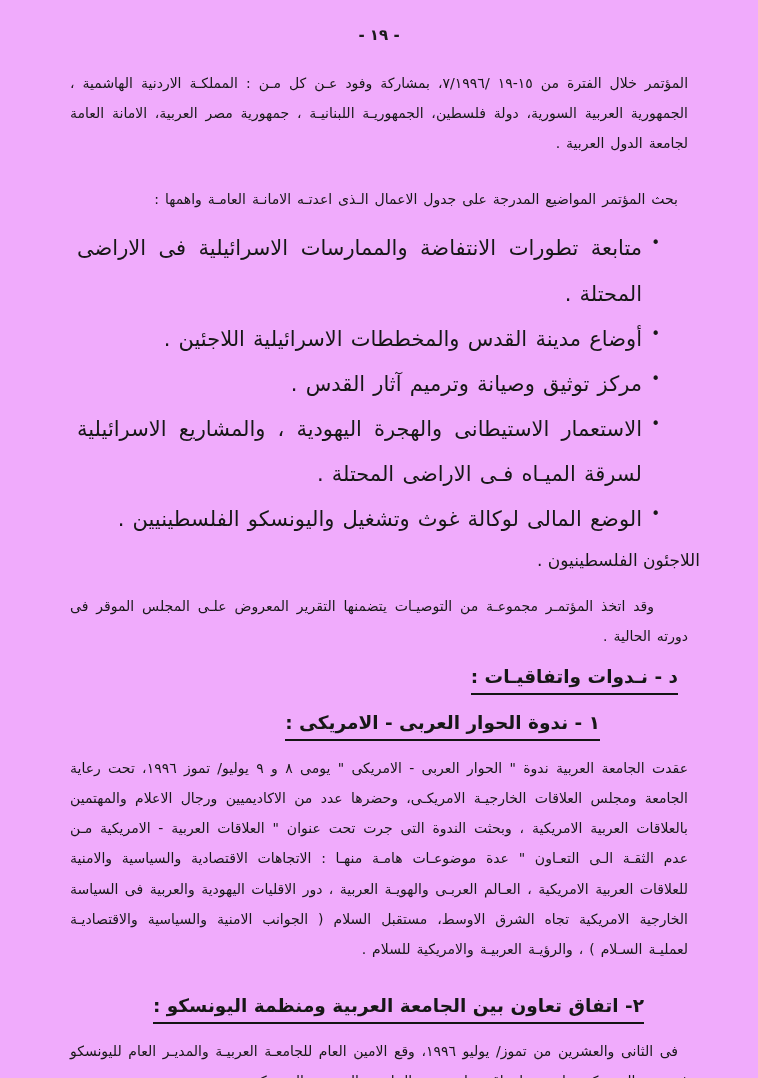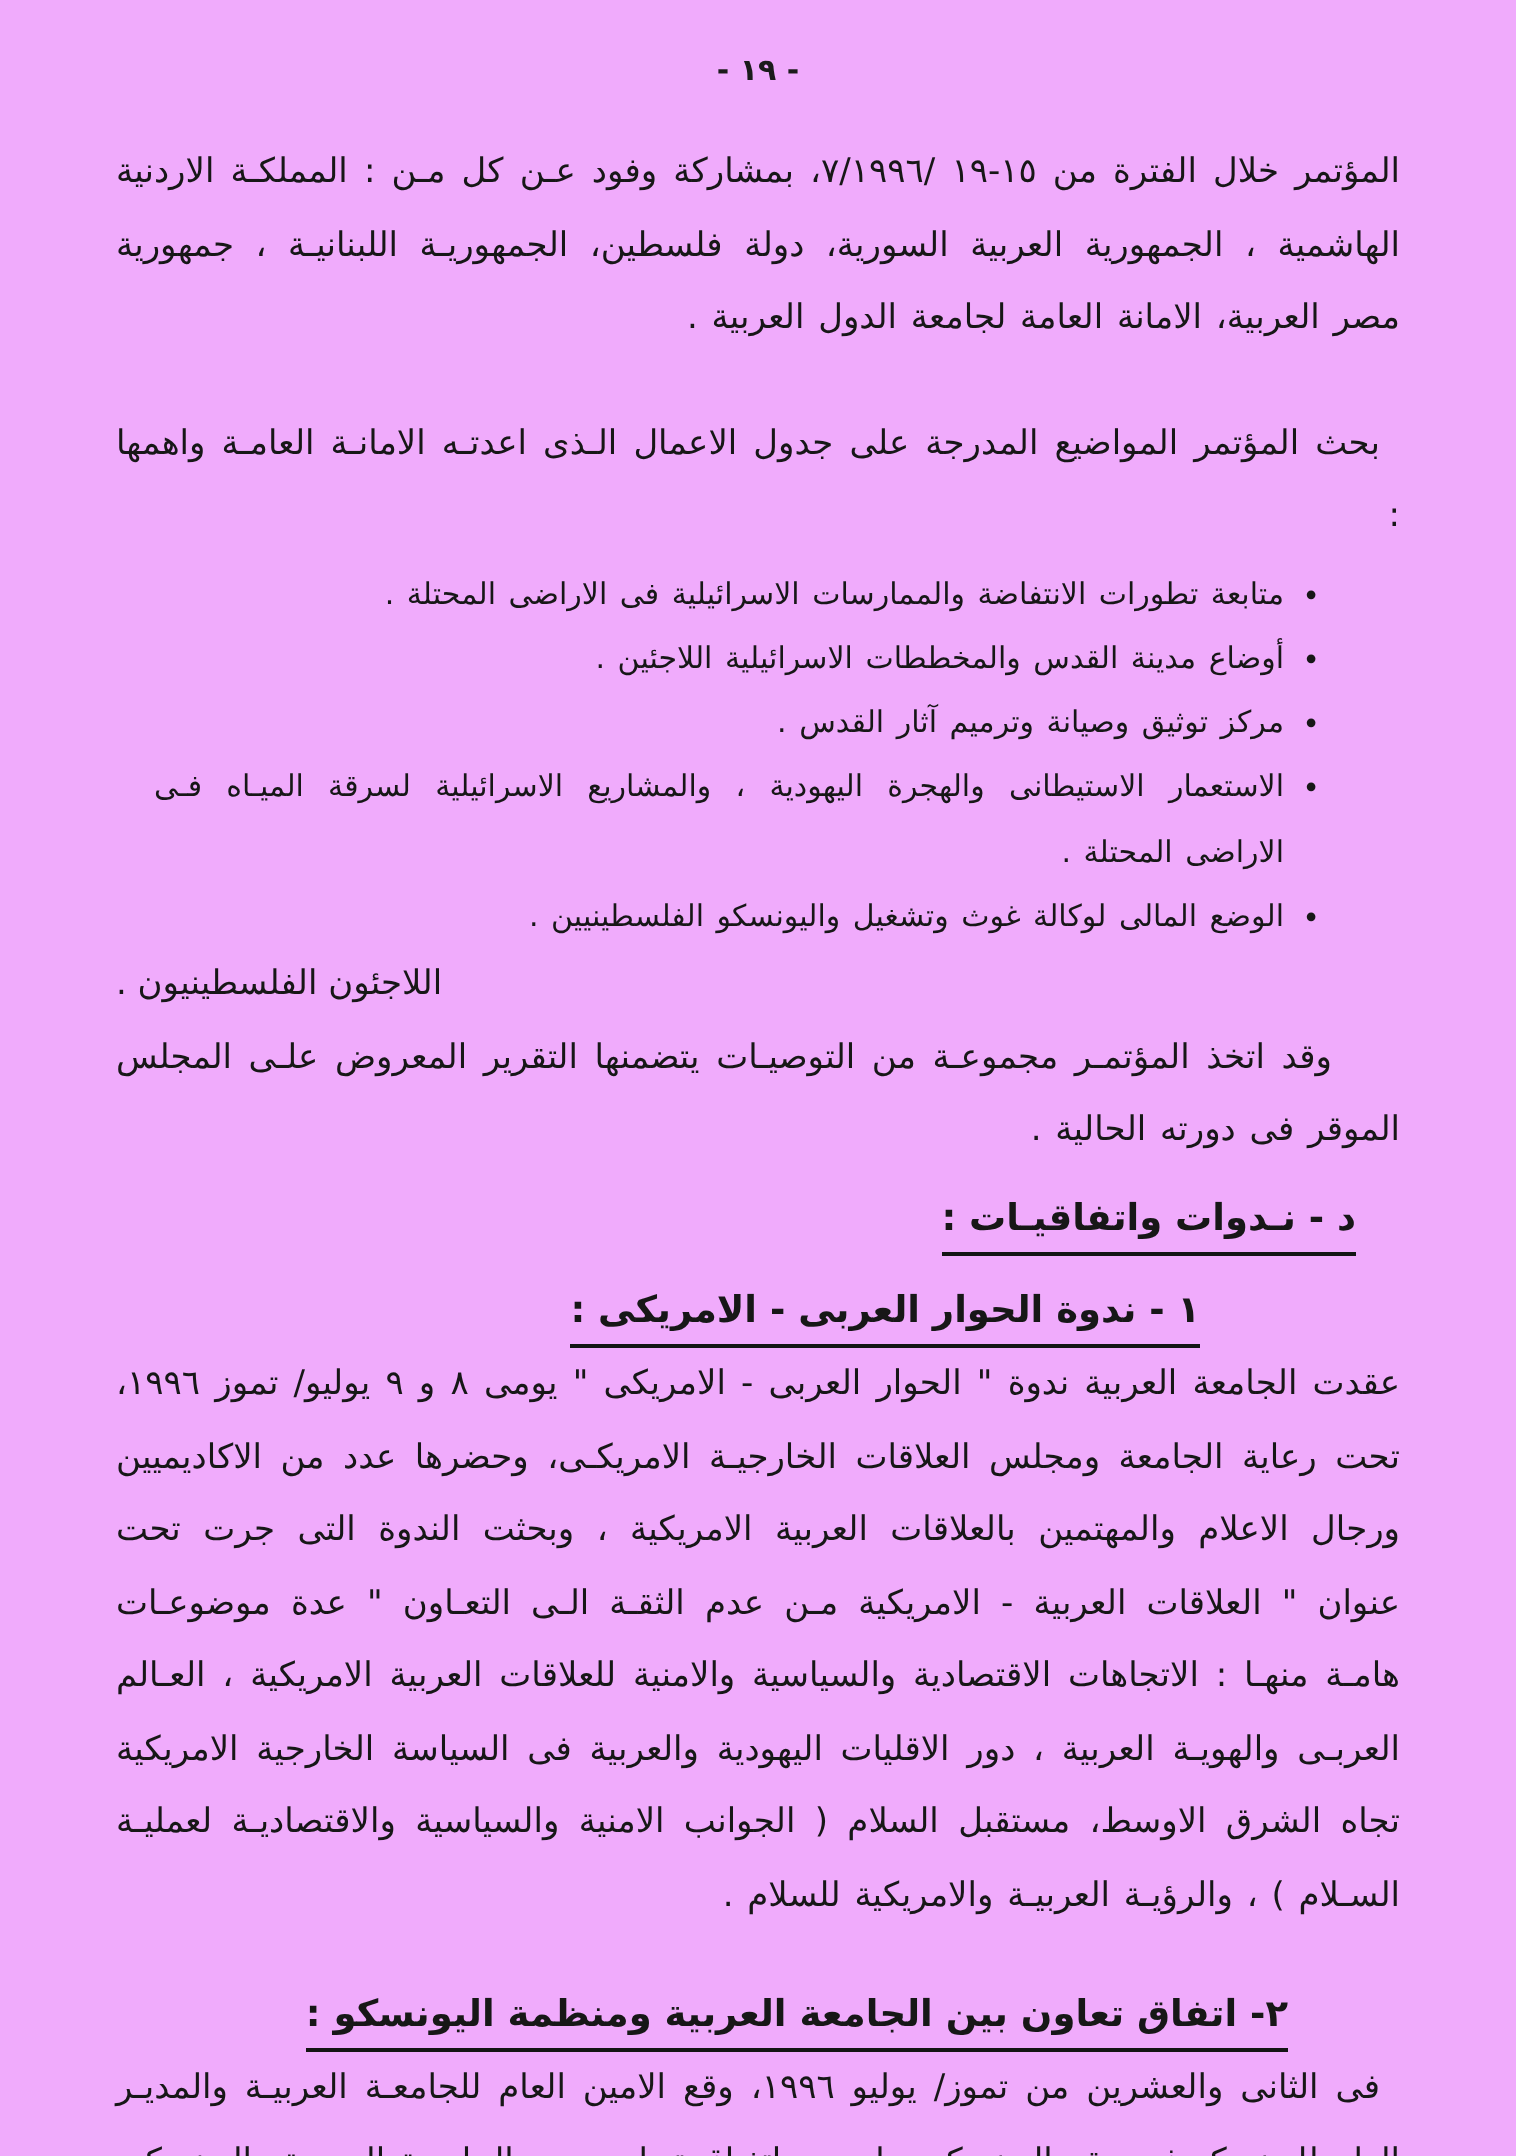--- a/index.html
+++ b/index.html
@@ -21,54 +21,54 @@
   }
   .page-number {
     text-align: center;
     font-size: 15px;
     font-weight: bold;
     letter-spacing: 3px;
     margin-bottom: 24px;
     color: #1b1b1b;
   }
   p.para {
-    margin: 0;
-    font-size: 17px;
+    margin: 12px;
+    font-size: 14px;
     line-height: 2.15;
     text-align: justify;
     word-spacing: 1.5px;
   }
   p.para.gap-top { margin-top: 26px; }
   p.indent-sm { text-indent: 10px; }
   p.indent-md { text-indent: 34px; }
   ul.bullets {
     list-style: none;
     margin: 4px 38px 0 0;
     padding: 0;
   }
   ul.bullets li {
     position: relative;
     padding-right: 20px;
-    font-size: 15px;
+    font-size: 21px;
     line-height: 2.15;
     text-align: justify;
     word-spacing: 1.5px;
     margin-left: 19px;
   }
   ul.bullets li::before {
     content: "•";
     position: absolute;
     right: 2px;
     top: 1px;
     font-size: 15px;
   }
   .plain-line {
     font-size: 17px;
     line-height: 2.15;
-    text-align: left;
+    text-align: right;
     margin: 0;
   }
   .heading {
     font-weight: bold;
     font-size: 18.5px;
     line-height: 1.3;
     margin: 0;
   }
   .heading .hline {
     display: inline-block;

